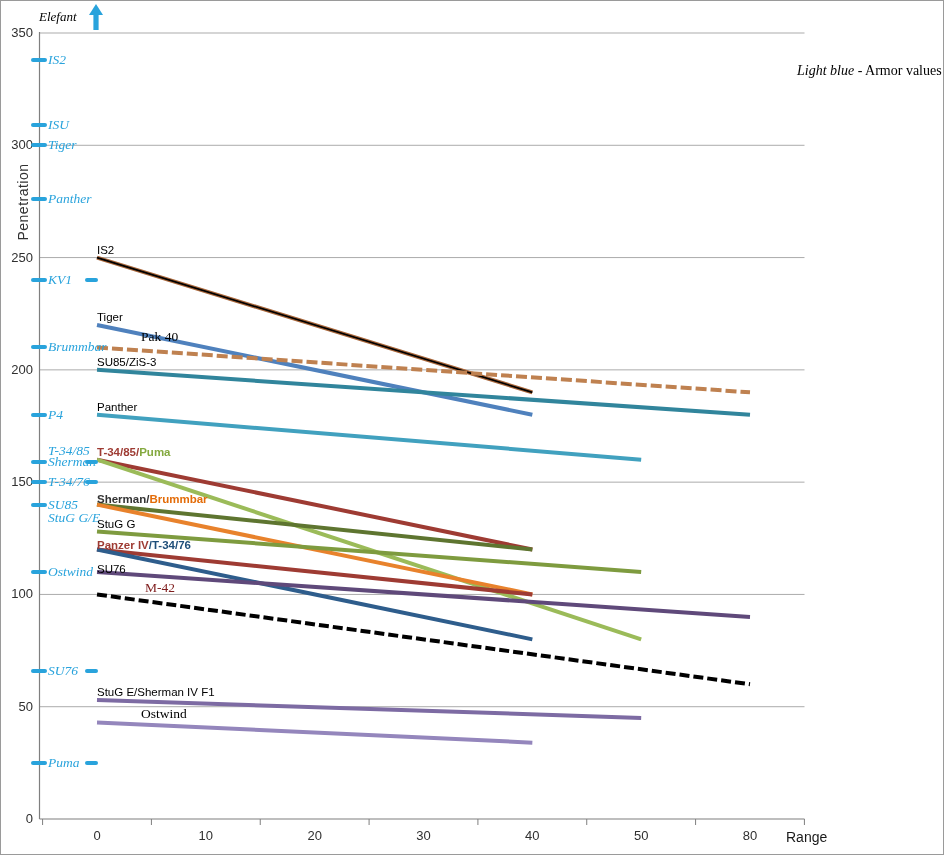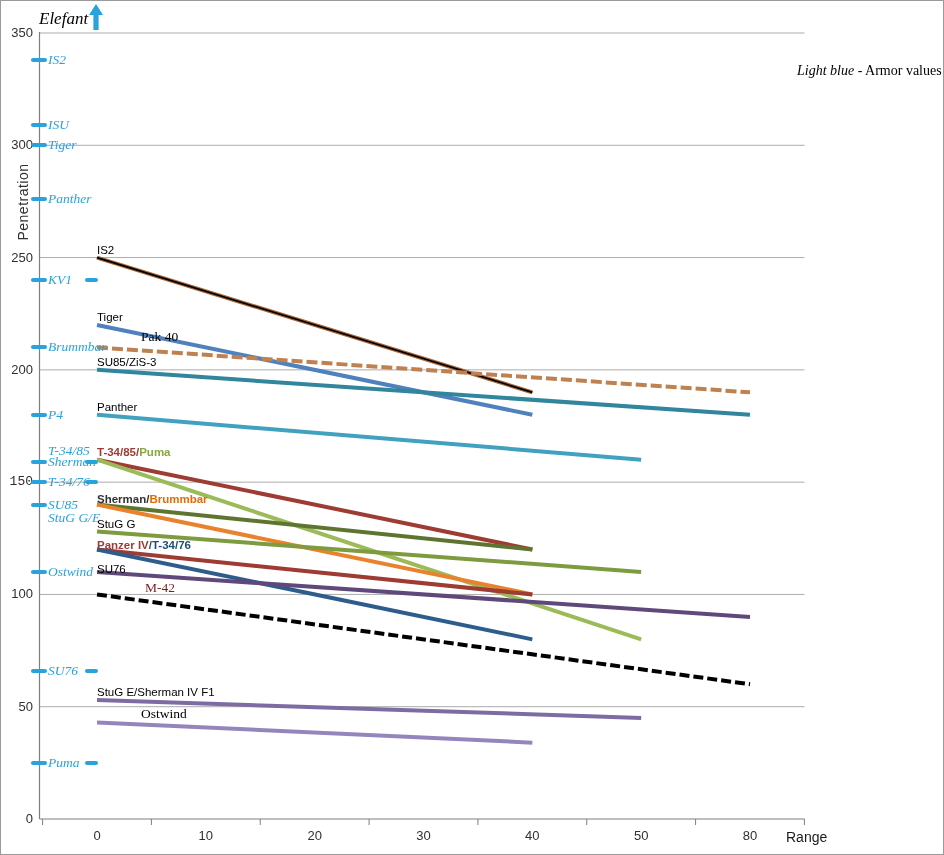--- a/index.html
+++ b/index.html
@@ -34,21 +34,21 @@
     font-size:13.5px;line-height:14px;white-space:nowrap;
   }
   .armor-dash{position:absolute;height:4px;border-radius:2px;}
   .series-label{
     position:absolute;font-size:11.5px;line-height:14px;white-space:nowrap;color:#000;
   }
   .series-label.serif{font-family:"Liberation Serif",serif;font-size:13.5px;margin-left:44px;}
   .series-label.bold{font-weight:bold;}
   .elefant{
     position:absolute;left:38px;top:8px;font-family:"Liberation Serif",serif;
-    font-style:italic;font-size:17px;white-space:nowrap;
+    font-style:italic;font-size:13px;white-space:nowrap;
   }
   .elefant-arrow{position:absolute;left:87px;top:3px;}
 </style>
 </head>
 <body>
 
 <div id="stage">
   <svg id="plot-svg" width="944" height="855">
       <line x1="38.5" y1="705.715" x2="803.5" y2="705.715" stroke="#ABABAB" stroke-width="1"></line>
       <line x1="38.5" y1="593.4300000000001" x2="803.5" y2="593.4300000000001" stroke="#ABABAB" stroke-width="1"></line>
@@ -96,21 +96,21 @@
   <div class="elefant">Elefant</div>
   <svg class="elefant-arrow" width="16" height="28">
     <polygon points="8,0 15,11 1,11" fill="#29A3DC"></polygon>
     <rect x="5.4" y="9" width="5.2" height="17" fill="#29A3DC"></rect>
   </svg>
 
   <div id="labels-layer">
       <div class="ytick" style="left: -2px; top: 811px;">0</div>
       <div class="ytick" style="left: -2px; top: 698.715px;">50</div>
       <div class="ytick" style="left: -2px; top: 586.43px;">100</div>
-      <div class="ytick" style="left: -2px; top: 474.145px; font-family: Liberation Mono, monospace;">150</div>
+      <div class="ytick" style="left: -2px; top: 474.145px;">150</div>
       <div class="ytick" style="left: -2px; top: 361.86px;">200</div>
       <div class="ytick" style="left: -2px; top: 249.575px;">250</div>
       <div class="ytick" style="left: -2px; top: 137.29px;">300</div>
       <div class="ytick" style="left: -2px; top: 25.005px;">350</div>
       <div class="xtick" style="left: 76px; top: 828px;">0</div>
       <div class="xtick" style="left: 184.833px; top: 828px;">10</div>
       <div class="xtick" style="left: 293.666px; top: 828px;">20</div>
       <div class="xtick" style="left: 402.499px; top: 828px;">30</div>
       <div class="xtick" style="left: 511.332px; top: 828px;">40</div>
       <div class="xtick" style="left: 620.165px; top: 828px;">50</div>

